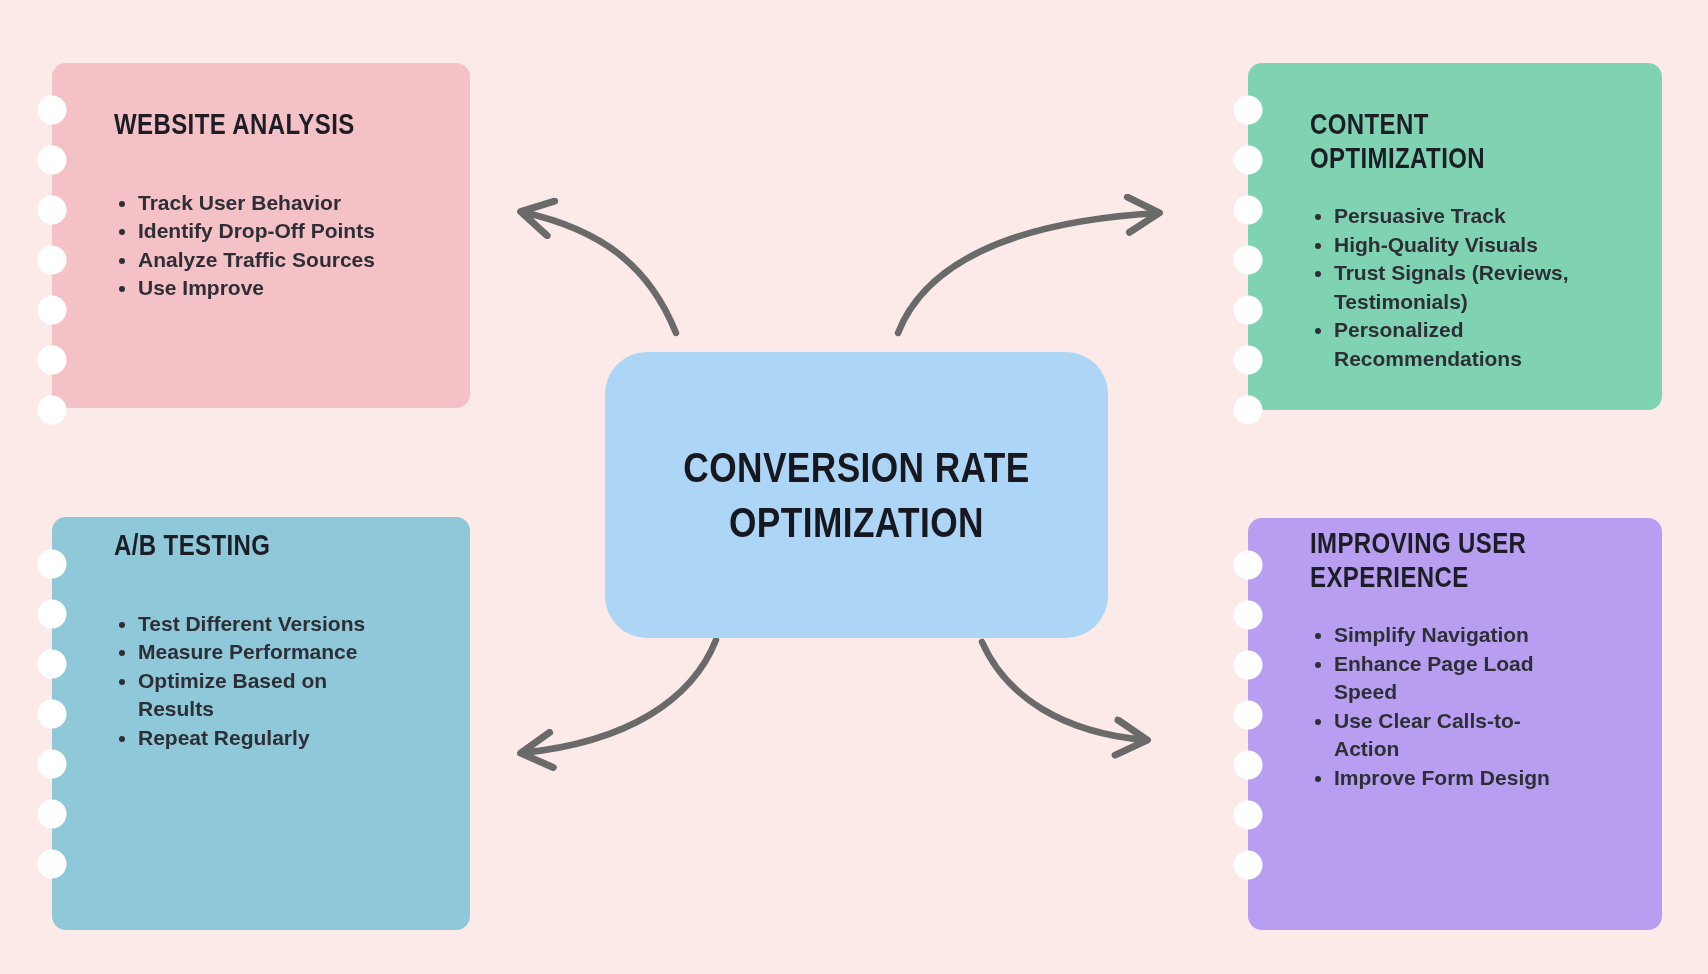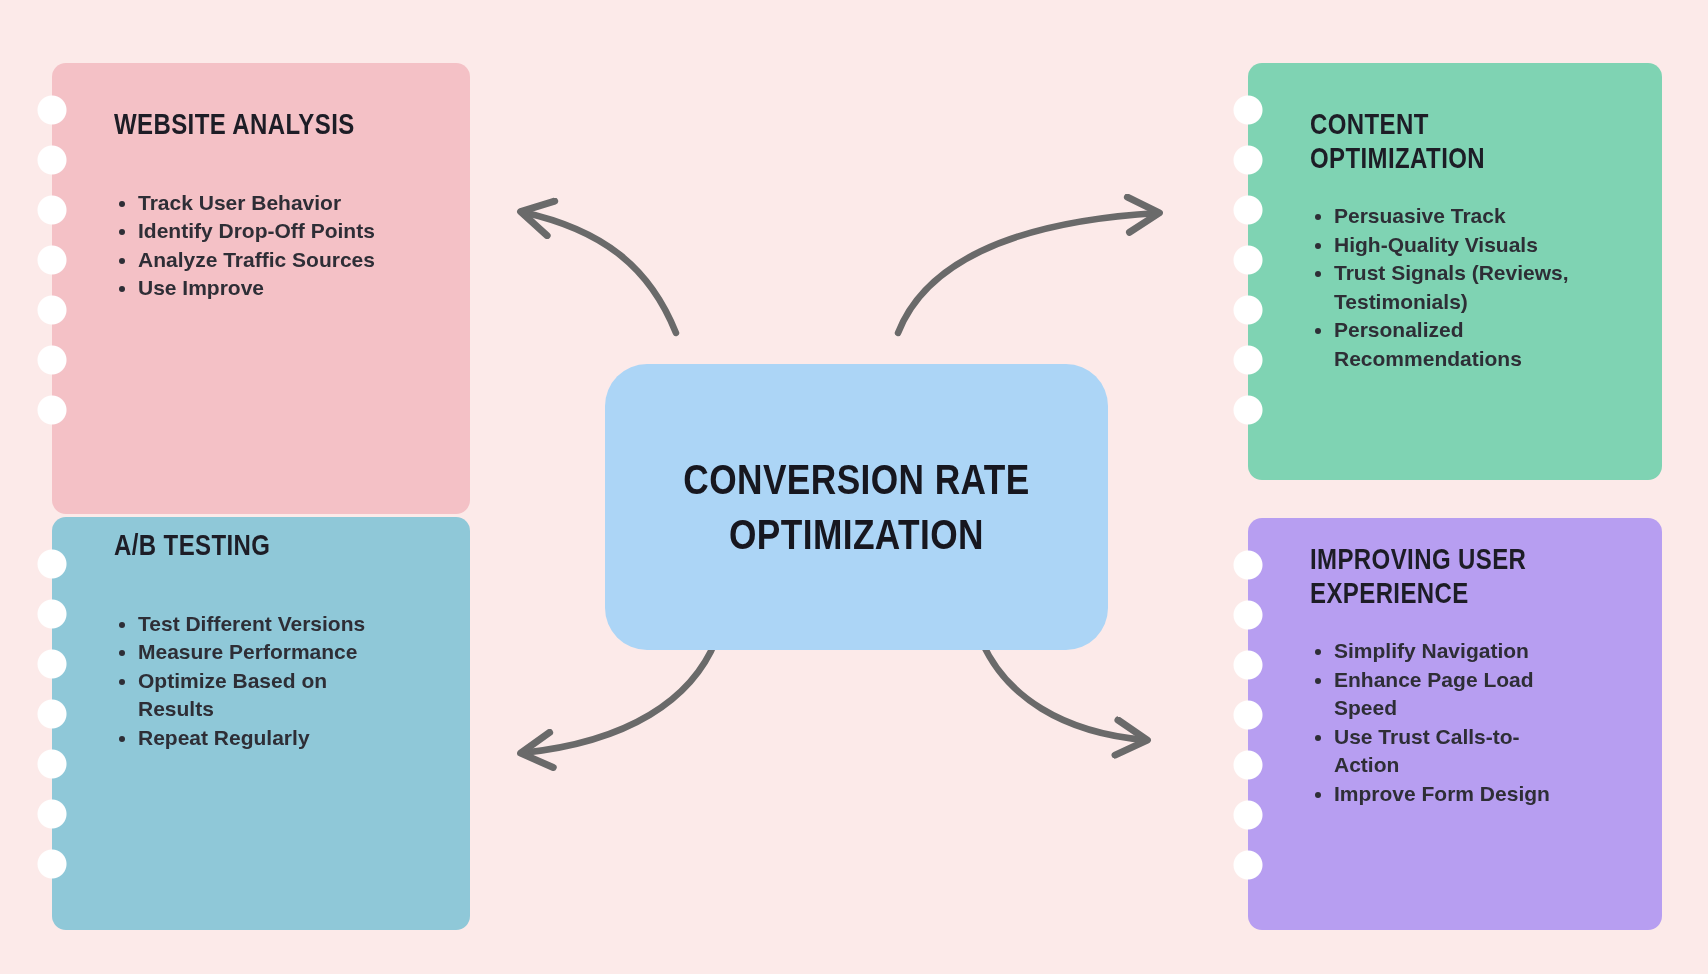--- a/index.html
+++ b/index.html
@@ -12,24 +12,24 @@
     background: #fceae9;
   }
 
   
   .card {
     position: absolute;
     border-radius: 14px;
     box-sizing: border-box;
     padding: 44px 30px 30px 62px;
   }
-  .card-top-left     { left:52px;   top:63px;  width:418px; height:451px; }
+  .card-top-left     { left:52px;   top:63px;  width:418px; height:345px; }
   .card-bottom-left  { left:52px;   top:517px; width:418px; height:413px; padding-top:11px; }
-  .card-top-right    { left:1248px; top:63px;  width:414px; height:417px; }
-  .card-bottom-right { left:1248px; top:518px; width:414px; height:412px; padding-top:24px; }
+  .card-top-right    { left:1248px; top:63px;  width:414px; height:347px; }
+  .card-bottom-right { left:1248px; top:518px; width:414px; height:412px; padding-top:8px; }
 
   
   .spine {
     position: absolute;
     left: -15px;
     top: 22px;
     width: 30px;
     height: 360px;
     background: radial-gradient(circle at 15px 25px, #ffffff 14px, rgba(255,255,255,0) 15px) 0 0 / 30px 50px repeat-y;
     pointer-events: none;
@@ -57,21 +57,21 @@
     color: #2e2e36;
   }
   .bullets li { margin: 0; padding: 0; }
   .card-top-left .bullets,    .card-bottom-left .bullets  { width: 279px; box-sizing: border-box; margin-top: 48px; }
   .card-top-right .bullets,   .card-bottom-right .bullets { width: 269px; box-sizing: border-box; }
 
   
   .center-node {
     position: absolute;
     left: 605px;
-    top: 364px;
+    top: 352px;
     width: 503px;
     height: 286px;
     border-radius: 42px;
     display: flex;
     align-items: center;
     justify-content: center;
     text-align: center;
     box-sizing: border-box;
     padding: 0 28px;
   }
@@ -149,21 +149,21 @@
       <li>Personalized Recommendations</li>
     </ul>
   </section>
 
   <section class="card card-bottom-right" style="background: rgb(183, 158, 241);">
     <span class="spine"></span>
     <h2 class="card-title">IMPROVING USER EXPERIENCE</h2>
     <ul class="bullets">
       <li>Simplify Navigation</li>
       <li>Enhance Page Load Speed</li>
-      <li>Use Trust Calls-to-Action</li>
+      <li>Use Clear Calls-to-Action</li>
       <li>Improve Form Design</li>
     </ul>
   </section>
 
   <div class="center-node" style="background: rgb(172, 213, 246);">
     <div class="center-title">CONVERSION RATE OPTIMIZATION</div>
   </div>
 
 </div>
 

